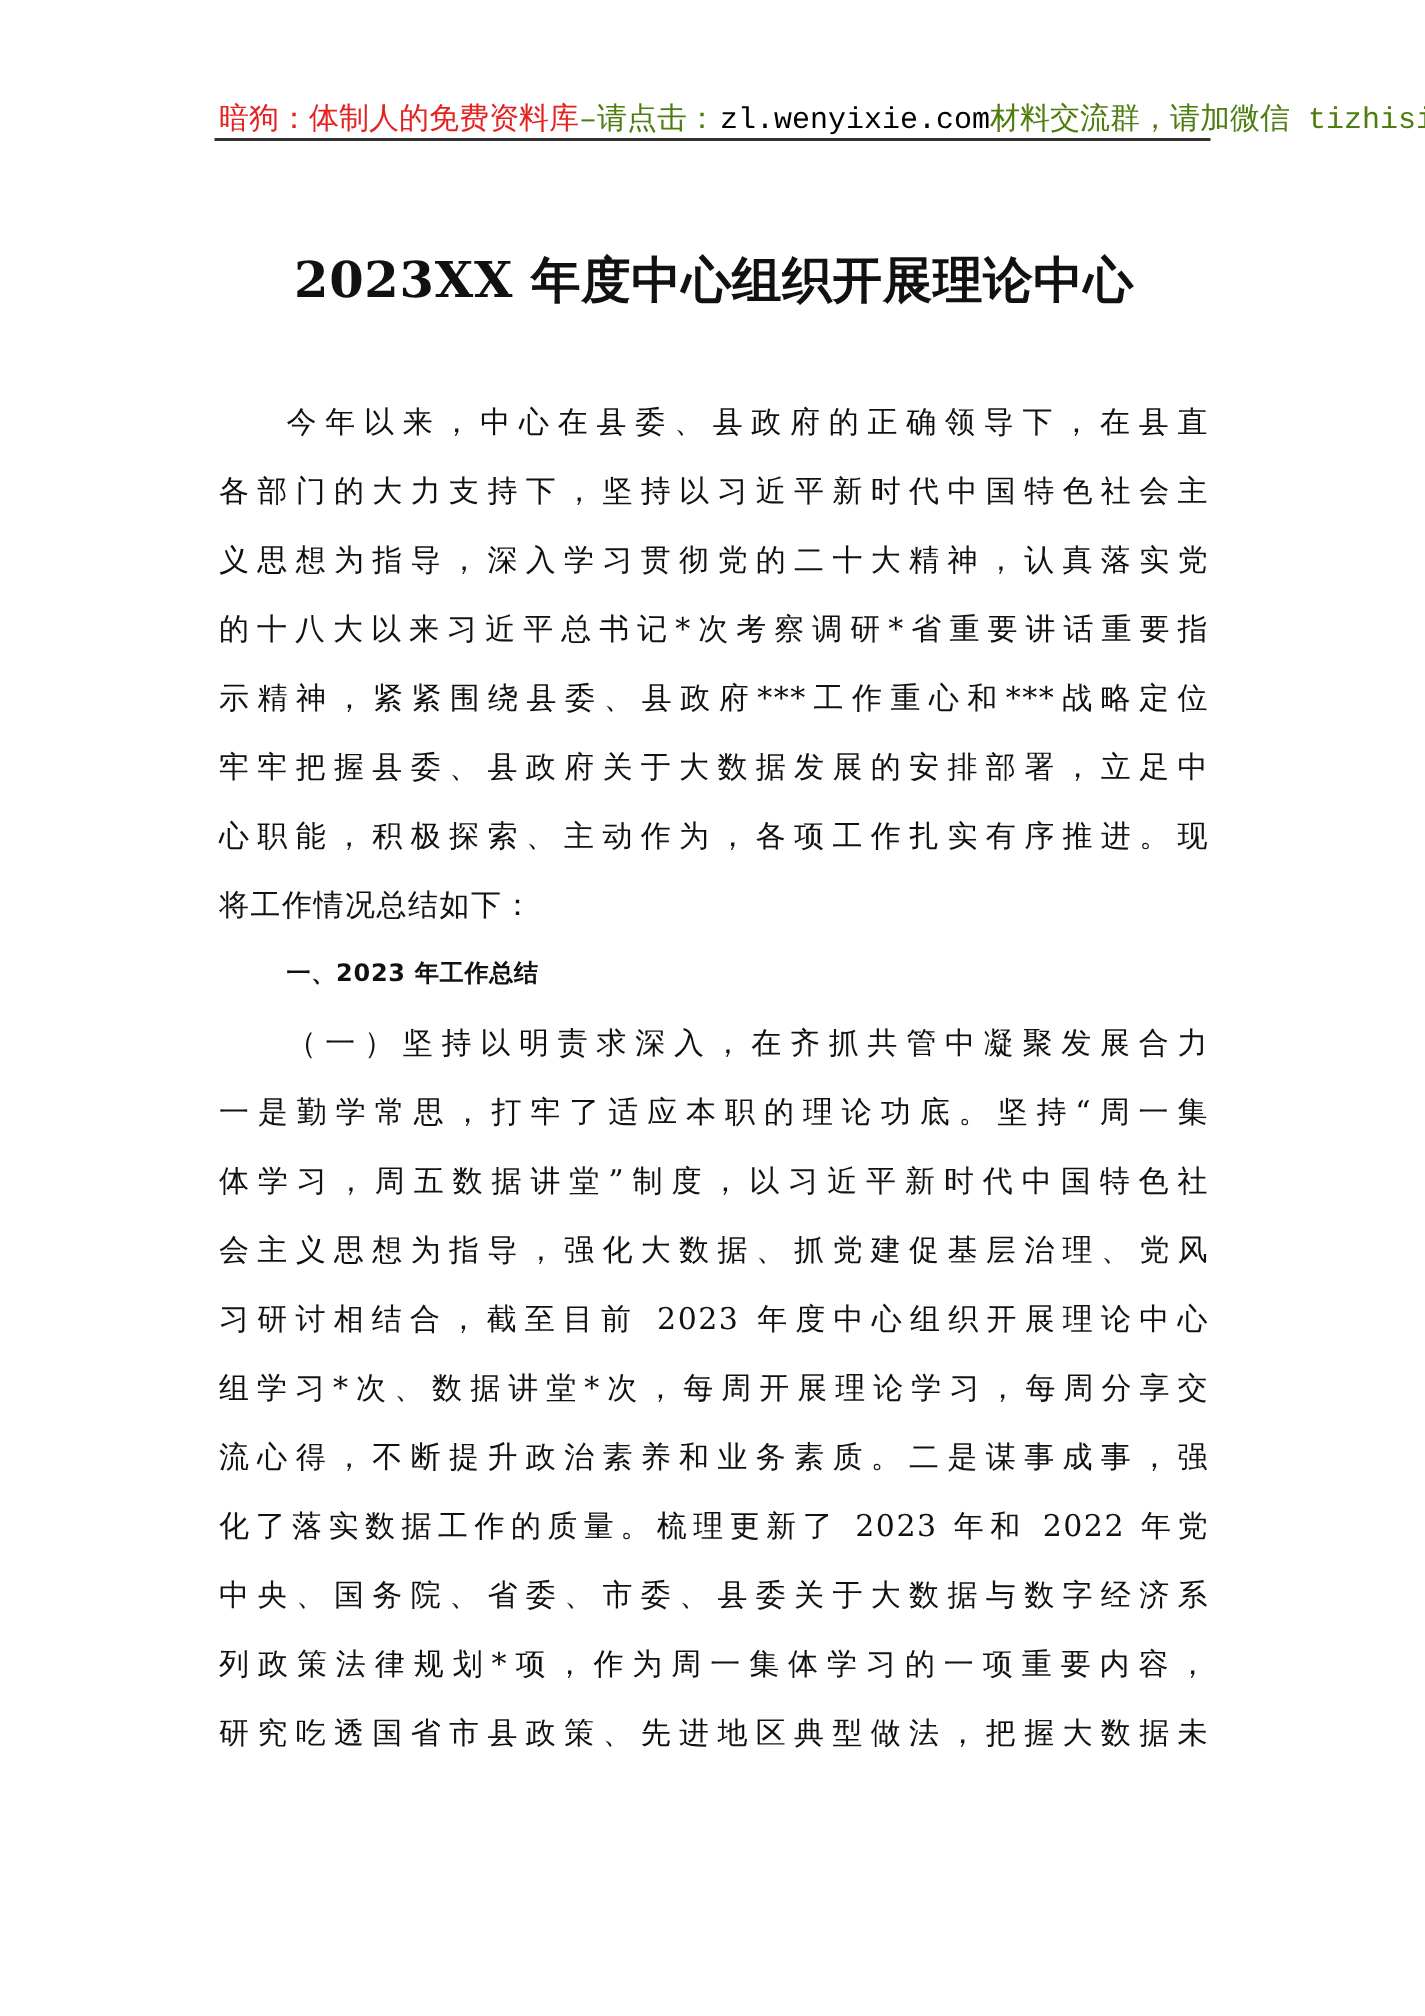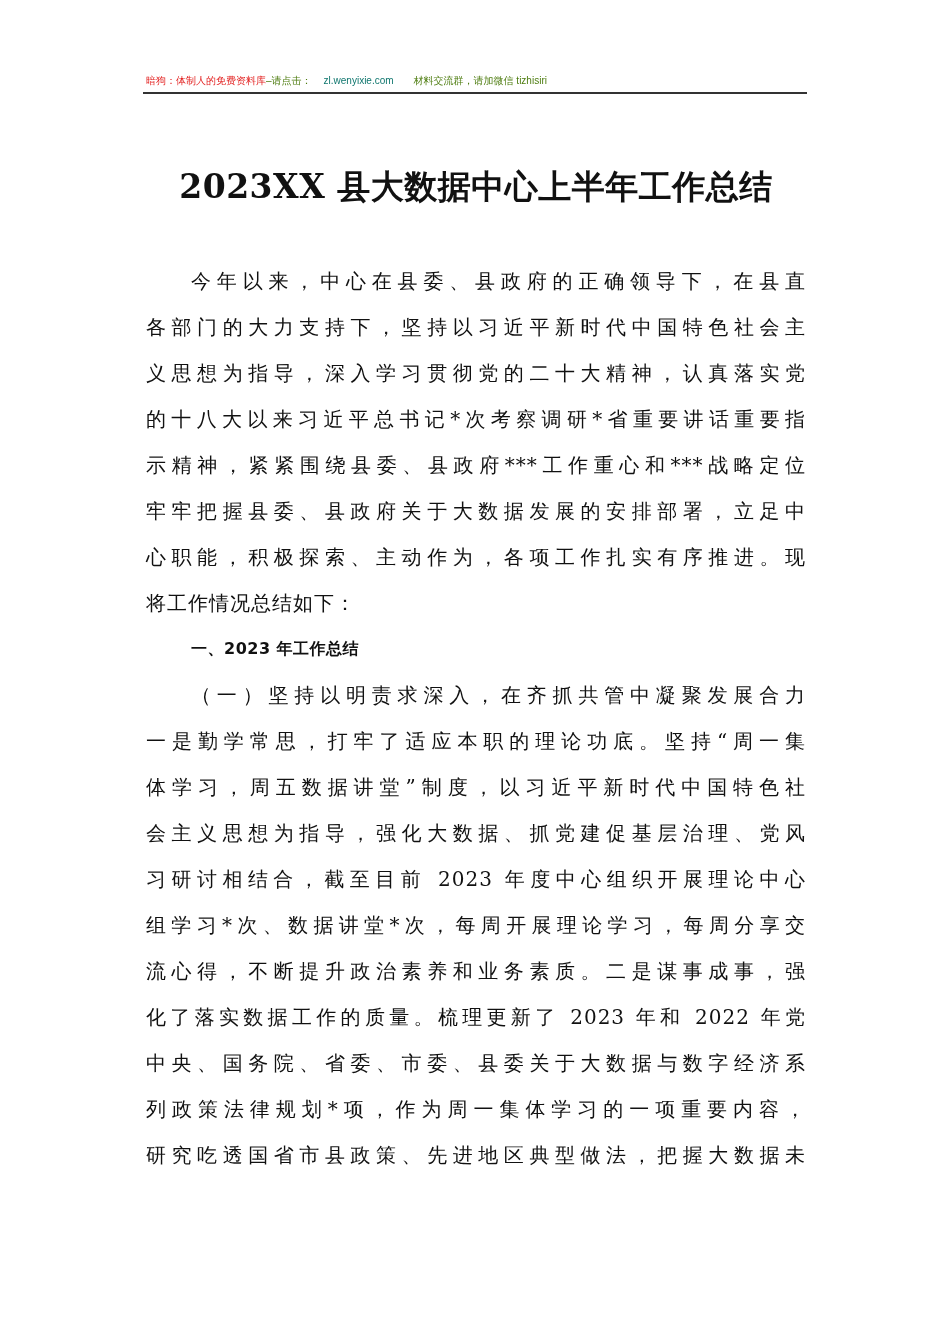--- a/index.html
+++ b/index.html
@@ -14,38 +14,38 @@
       overflow: hidden;
       font-family: "DejaVu Serif", "Liberation Serif", serif;
       color: #111;
     }
     .page-header {
       position: absolute;
       left: 146px;
       top: 70px;
       width: 660px;
       height: 22px;
-      font-family: Liberation Sans, sans-serif;
-      font-size: 10px;
+      font-family: Liberation Mono, monospace;
+      font-size: 20px;
       line-height: 22px;
       white-space: nowrap;
       display: flex;
       align-items: flex-end;
     }
     .header-rule {
       position: absolute;
       left: 143px;
       top: 92px;
       width: 664px;
       height: 2px;
       background: #333;
     }
     .hdr-red { color: #e32322; }
     .hdr-black { color: #4d7c0f; }
-    .hdr-link { color: #0f766e; margin-left: 12px; }
+    .hdr-link { color: #000000; margin-left: 2px; }
     .hdr-gap { display: inline-block; width: 20px; }
 
     .doc-title {
       position: absolute;
       left: 146px;
       top: 163px;
       width: 660px;
       text-align: center;
       font-size: 33px;
       line-height: 48px;
@@ -91,21 +91,21 @@
 
 <div class="page-header">
   <span class="hdr-red">暗狗：体制人的免费资料库</span>
   <span class="hdr-black">–请点击：</span>
   <span class="hdr-link">zl.wenyixie.com</span>
   <span class="hdr-gap"></span>
   <span class="hdr-black">材料交流群，请加微信 tizhisiri</span>
 </div>
 <div class="header-rule"></div>
 
-<div class="doc-title">2023XX 县大数据中心上半年工作总结</div>
+<div class="doc-title">2023XX 年度中心组织开展理论中心</div>
 
 <div class="doc-body">
   <div class="line indent">今年以来，中心在县委、县政府的正确领导下，在县直</div>
   <div class="line">各部门的大力支持下，坚持以习近平新时代中国特色社会主</div>
   <div class="line">义思想为指导，深入学习贯彻党的二十大精神，认真落实党</div>
   <div class="line">的十八大以来习近平总书记*次考察调研*省重要讲话重要指</div>
   <div class="line">示精神，紧紧围绕县委、县政府***工作重心和***战略定位</div>
   <div class="line">牢牢把握县委、县政府关于大数据发展的安排部署，立足中</div>
   <div class="line">心职能，积极探索、主动作为，各项工作扎实有序推进。现</div>
   <div class="line last">将工作情况总结如下：</div>

